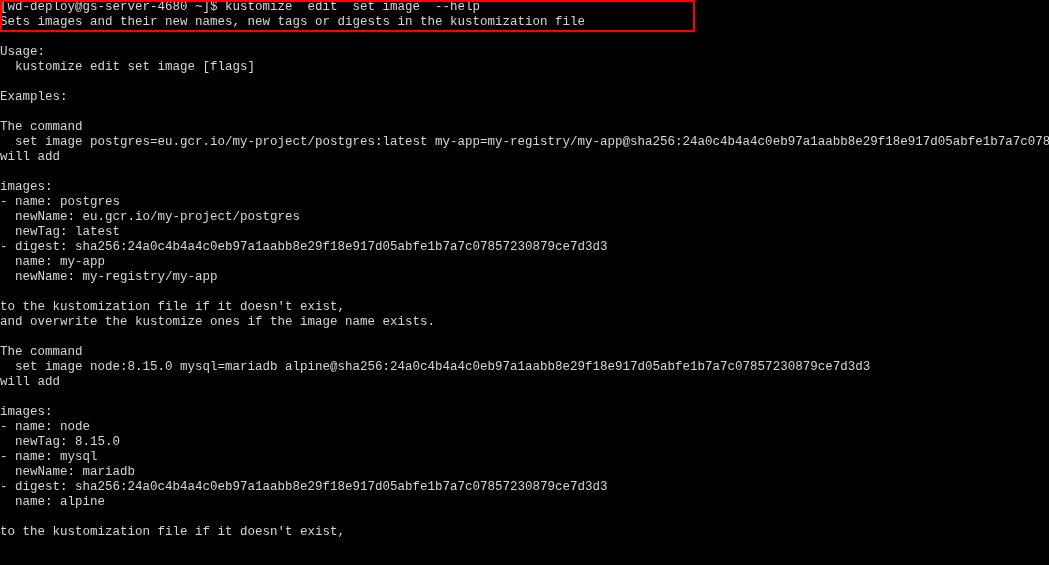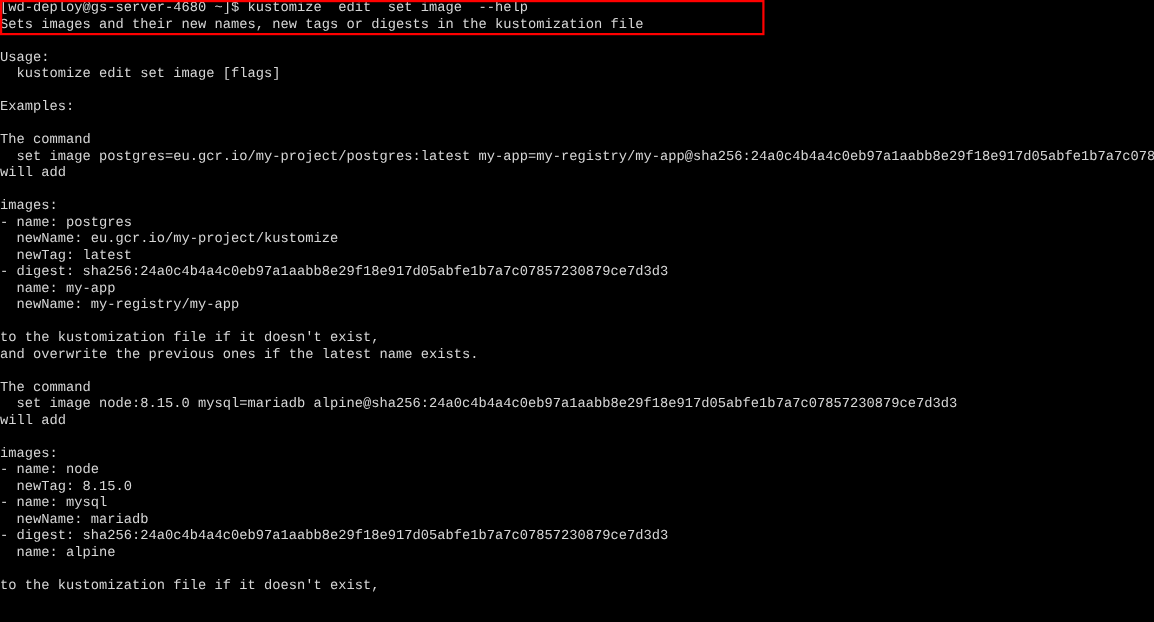--- a/index.html
+++ b/index.html
@@ -40,28 +40,28 @@
 <span>  kustomize edit set image [flags]</span>
 
 <span>Examples:</span>
 
 <span>The command</span>
 <span>  set image postgres=eu.gcr.io/my-project/postgres:latest my-app=my-registry/my-app@sha256:24a0c4b4a4c0eb97a1aabb8e29f18e917d05abfe1b7a7c07857230879ce7d3d3</span>
 <span>will add</span>
 
 <span>images:
 - name: postgres
-  newName: eu.gcr.io/my-project/kustomize
+  newName: eu.gcr.io/my-project/postgres
   newTag: latest
 - digest: sha256:24a0c4b4a4c0eb97a1aabb8e29f18e917d05abfe1b7a7c07857230879ce7d3d3
   name: my-app
   newName: my-registry/my-app</span>
 
 <span>to the kustomization file if it doesn't exist,</span>
-<span>and overwrite the previous ones if the latest name exists.</span>
+<span>and overwrite the kustomize ones if the image name exists.</span>
 
 <span>The command</span>
 <span>  set image node:8.15.0 mysql=mariadb alpine@sha256:24a0c4b4a4c0eb97a1aabb8e29f18e917d05abfe1b7a7c07857230879ce7d3d3</span>
 <span>will add</span>
 
 <span>images:
 - name: node
   newTag: 8.15.0
 - name: mysql
   newName: mariadb

